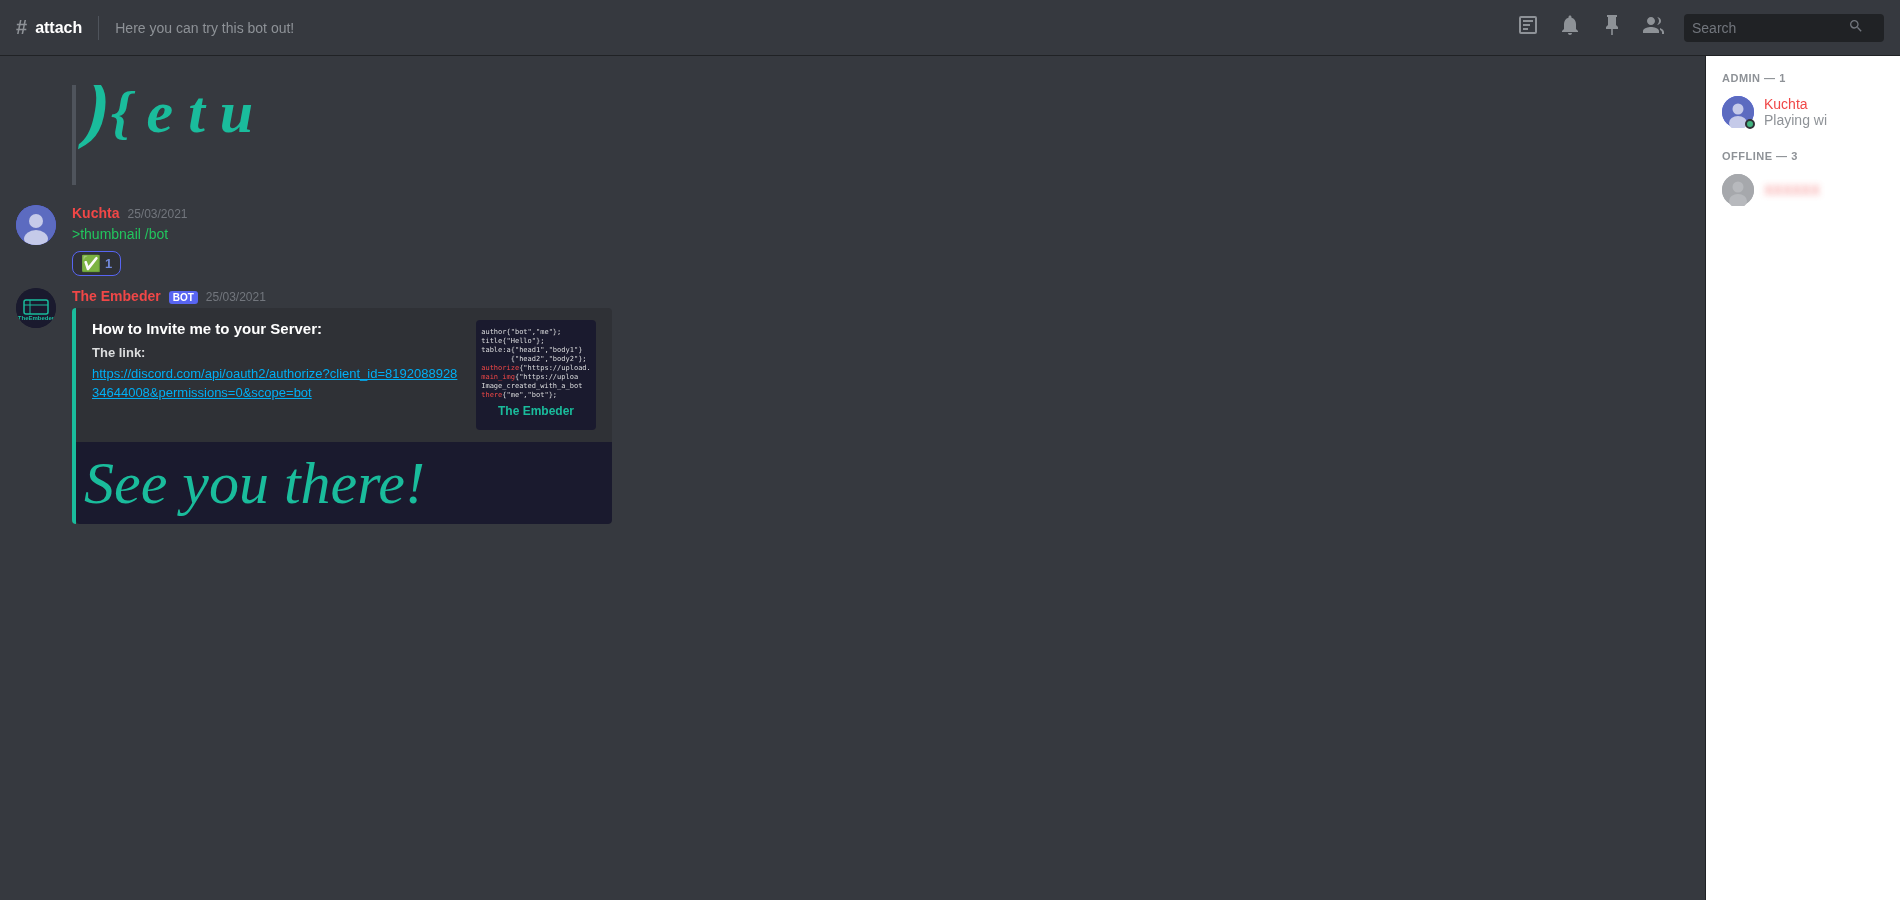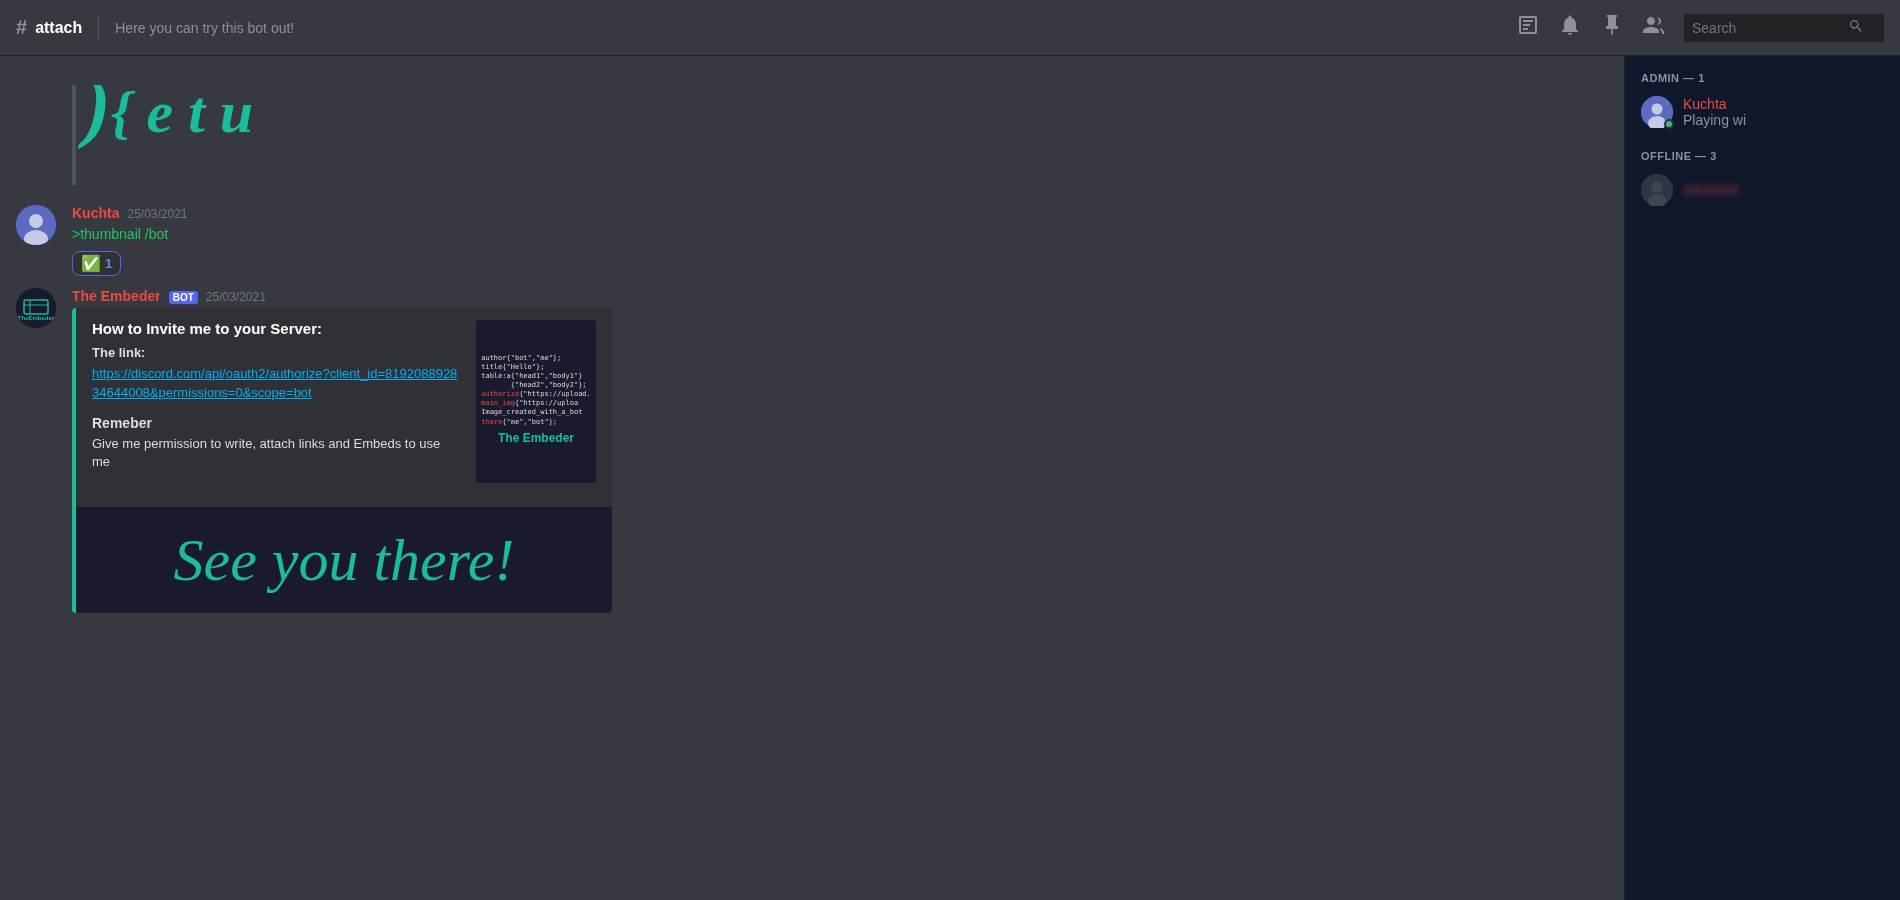--- a/index.html
+++ b/index.html
@@ -258,48 +258,47 @@
       font-size: 12px;
       font-weight: bold;
       color: #1abc9c;
       margin: 4px 0;
     }
 
     
     .embed-image-area {
       background: #1a1a2e;
       border-radius: 0 0 4px 4px;
-      padding: 20px;
+      padding: 8px;
       max-width: 540px;
       margin-top: 0;
-      text-align: center;
     }
     .see-you-text {
       font-size: 60px;
       color: #1abc9c;
       font-family: 'Comic Sans MS', 'Chalkboard SE', cursive;
       font-style: italic;
       line-height: 1.1;
     }
 
     
     .embed-wrapper {
       border-left: 4px solid #1abc9c;
       background: #2f3136;
       border-radius: 4px;
       margin-top: 4px;
       max-width: 540px;
       overflow: hidden;
     }
-    .embed-top { display: flex; gap: 16px; padding: 12px 16px 24px 16px; }
+    .embed-top { display: flex; gap: 16px; padding: 12px 16px 12px 16px; }
 
     
     .members-sidebar {
-      width: 276px;
-      background: #0f172a;
+      width: 195px;
+      background: #ffffff;
       padding: 16px 8px;
       overflow-y: auto;
       flex-shrink: 0;
       border-left: 1px solid #202225;
     }
     .members-section-title {
       color: #8e9297;
       font-size: 11px;
       font-weight: 700;
       text-transform: uppercase;
@@ -442,24 +441,20 @@
           </div>
 
           <div class="embed-wrapper">
             <div class="embed-top">
               <div class="embed-body">
                 <div class="embed-title">How to Invite me to your Server:</div>
                 <div class="embed-section">
                   <div class="embed-field-name">The link:</div>
                   <a class="embed-link" href="#">https://discord.com/api/oauth2/authorize?client_id=819208892834644008&amp;permissions=0&amp;scope=bot</a>
                 </div>
-                <div class="embed-section">
-                  <div class="embed-remeber-title">Remeber</div>
-                  <div class="embed-remeber-text">Give me permission to write, attach links and Embeds to use me</div>
-                </div>
               </div>
 
               <div class="embed-thumbnail">
                 <div class="embed-thumbnail-code">author{"bot","me"};
 title{"Hello"};
 table:a{"head1","body1"}
        {"head2","body2"};
 <span style="color:#f04747;">authorize</span>{"https://upload.
 <span style="color:#f04747;">main_img</span>{"https://uploa
 Image_created_with_a_bot

